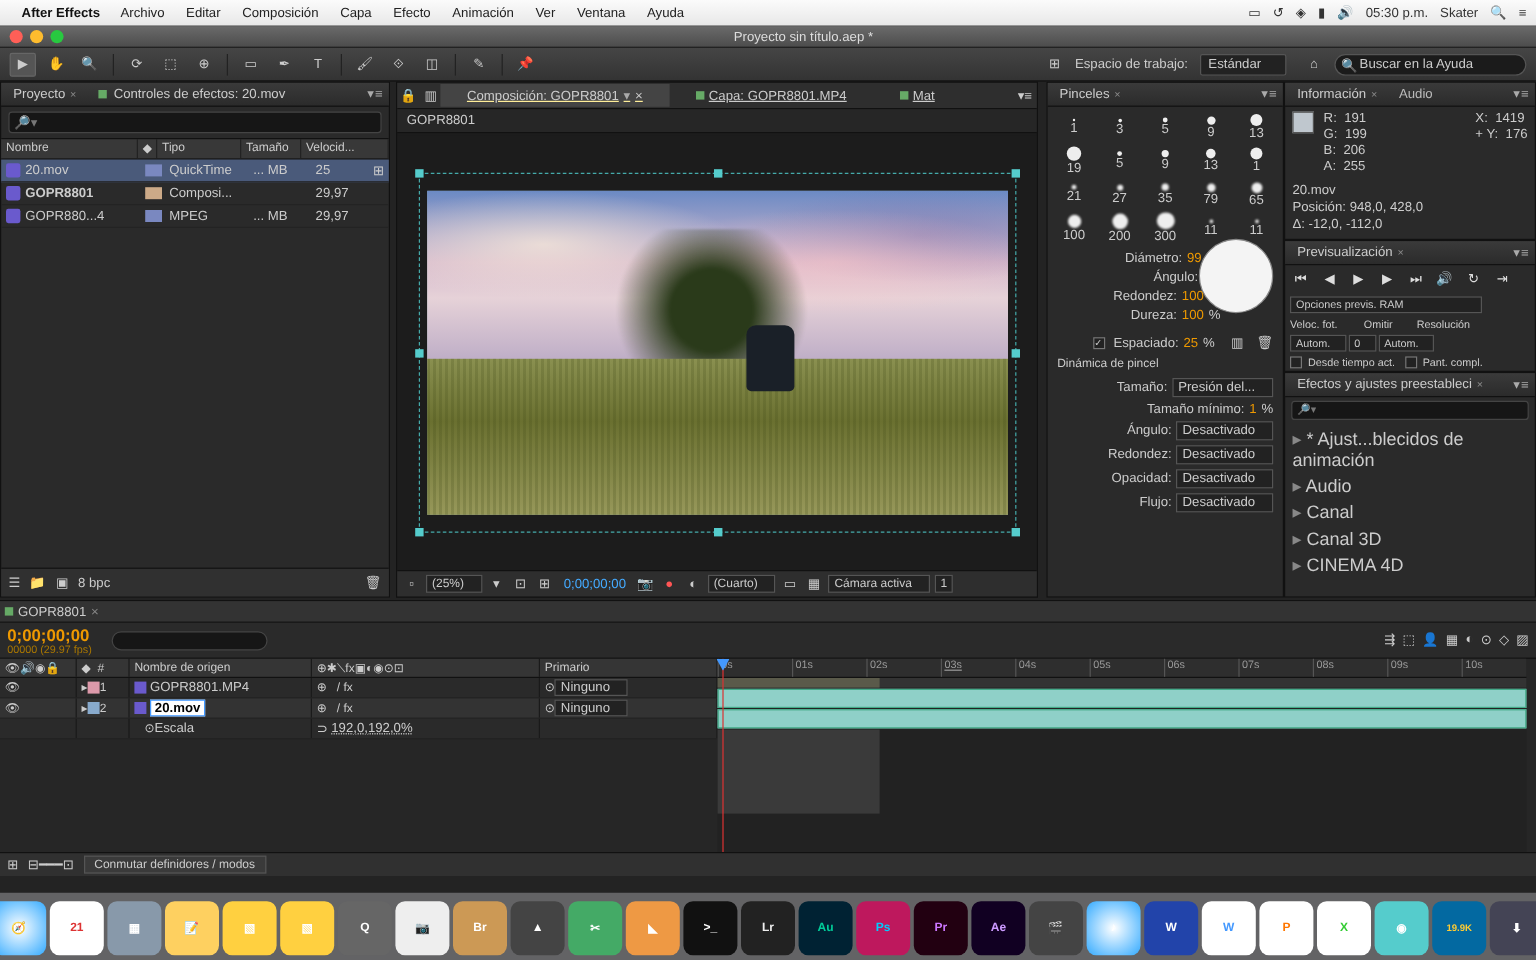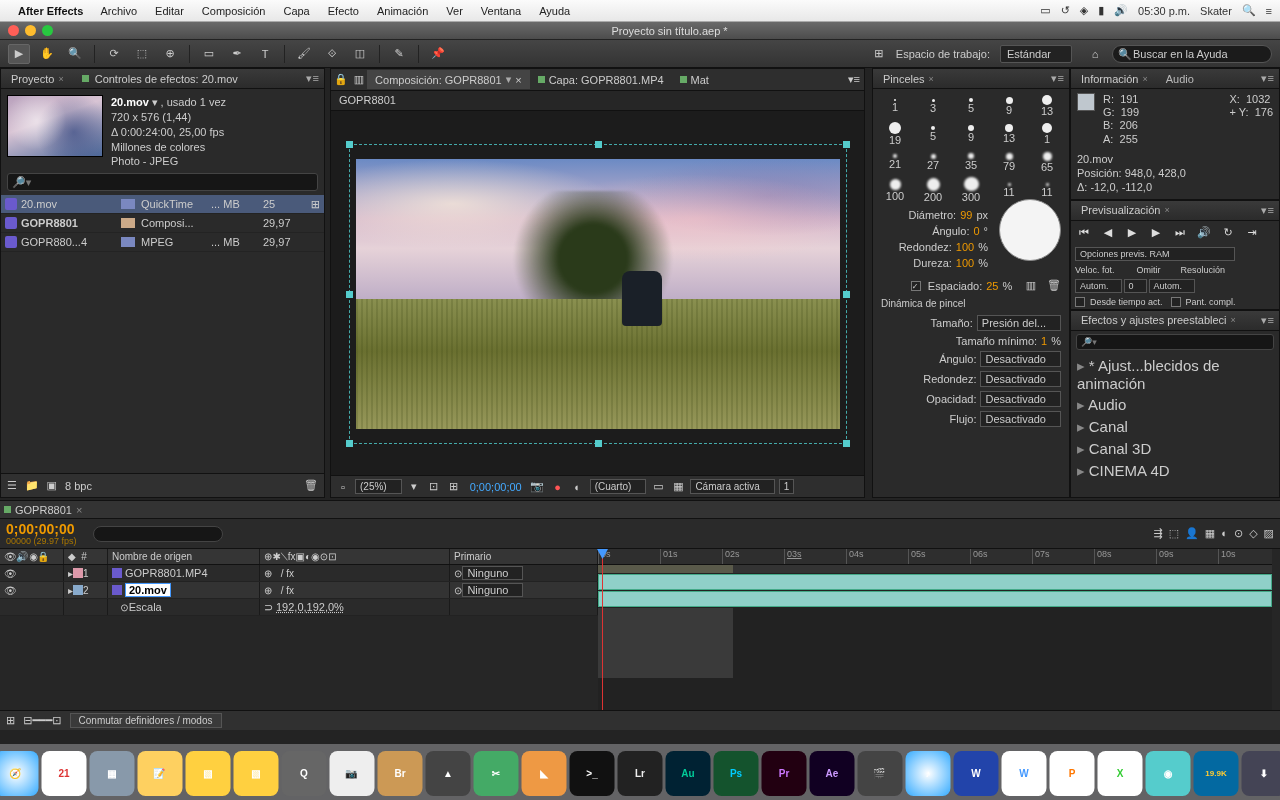--- a/index.html
+++ b/index.html
@@ -37,21 +37,21 @@
 .proj .meta b { color:#fff; }
 .proj .search { margin:4px 6px; background:#161616; border:1px solid #444; border-radius:3px; height:18px; display:flex; align-items:center; padding-left:4px; }
 .proj .cols { display:flex; height:18px; background:#383838; border-top:1px solid #111; border-bottom:1px solid #111; }
 .proj .col { padding:2px 4px; border-right:1px solid #222; color:#ccc; font-size:10px; }
 .proj .row { display:flex; height:19px; align-items:center; border-bottom:1px solid #232323; padding-left:4px; gap:4px; }
 .proj .row .ic { width:12px; height:12px; background:#6a5acd; border-radius:2px; }
 .proj .foot { position:absolute; bottom:0; left:0; right:0; height:24px; background:#303030; border-top:1px solid #111; display:flex; align-items:center; padding:0 6px; gap:8px; }
 
 .comp { position:absolute; left:330px; top:0; width:535px; height:430px; background:#1c1c1c; border:1px solid #111; }
 .comp .hdr-row { height:22px; background:#2e2e2e; display:flex; align-items:center; border-bottom:1px solid #111; }
-.comp .hdr-row .tab2 { padding:3px 8px; color:#ccc; display:flex; align-items:center; gap:4px; }
+.comp .hdr-row .tab2 { padding:3px 22px; color:#ccc; display:flex; align-items:center; gap:4px;text-decoration:underline; }
 .comp .hdr-row .tab2.active { background:#444; color:#fe9; }
 .comp .crumb { height:20px; padding:3px 8px; color:#ccc; background:#262626; border-bottom:1px solid #111; }
 .comp .viewport { position:absolute; top:44px; left:0; right:0; bottom:22px; background:#1c1c1c; display:flex; align-items:center; justify-content:center; }
 .comp .canvas { width:498px; height:300px; border:1px dashed #4aa; position:relative; }
 .comp .canvas .inner { position:absolute; inset:14px 6px; background:#8aa; }
 .comp .canvas .sky { position:absolute; top:0; left:0; right:0; height:55%; background:linear-gradient(#6b8ac4,#d4b8cc 40%,#e6d2d8 60%,#b8a8c4); }
 .comp .canvas .sky::after { content:""; position:absolute; inset:0; background:radial-gradient(ellipse at 20% 30%,rgba(255,240,220,.7),transparent 30%),radial-gradient(ellipse at 70% 40%,rgba(255,200,200,.5),transparent 35%),radial-gradient(ellipse at 85% 25%,rgba(120,100,160,.4),transparent 25%); }
 .comp .canvas .tree { position:absolute; top:12%; left:30%; width:38%; height:50%; background:radial-gradient(circle,#2a3a1a 30%,transparent 70%); filter:blur(1px); }
 .comp .canvas .grass { position:absolute; bottom:0; left:0; right:0; height:48%; background:linear-gradient(#8a9050,#6a7030 40%,#97985a); }
 .comp .canvas .grass::after { content:""; position:absolute; inset:0; background:repeating-linear-gradient(90deg,rgba(60,70,20,.2) 0 2px,transparent 2px 5px); }
@@ -179,33 +179,30 @@
     <div class="tab active">
           <span>Proyecto</span>
           <span class="x">×</span>
         </div>
     <div class="tab">
           <span style="width:7px;height:7px;background:#6a6;display:inline-block;margin-right:4px"></span>
           <span>Controles de efectos: 20.mov</span>
         </div>
     <span class="menu">▾≡</span>
   </div>
-  <div class="thumbrow">
-    <div class="thumb"></div>
-    <div class="meta">
-      <div><b>20.mov</b> <span>▾ , usado 1 vez</span></div>
-      <div>720 x 576 (1,44)</div>
-      <div>Δ 0:00:24:00, 25,00 fps</div>
-      <div>Millones de colores</div>
-      <div>Photo - JPEG</div>
-    </div>
-  </div>
   <div class="search">
         <span style="color:#777">🔎▾</span>
       </div>
+  <div class="cols">
+    <div class="col" style="width:114px">Nombre</div>
+    <div class="col" style="width:16px">◆</div>
+    <div class="col" style="width:70px">Tipo</div>
+    <div class="col" style="width:50px">Tamaño</div>
+    <div class="col" style="flex:1">Velocid...</div>
+  </div>
   <div id="proj-rows">
         <div class="row sel" style="background: rgb(74, 90, 122);">
           <span class="ic"></span>
           <span style="width:96px;overflow:hidden;">20.mov</span>
           <span style="width:14px;height:10px;background:#7a88c0;margin-right:2px"></span>
           <span style="width:66px">QuickTime</span>
           <span style="width:48px">... MB</span>
           <span>25</span>
           <span style="margin-left:auto;margin-right:4px">⊞</span>
         </div>
@@ -377,21 +374,21 @@
             <div class="dot" style="width:3px;height:3px;filter:blur(1px)"></div>
             <div>11</div>
           </div>
           <div class="brush-cell">
             <div class="dot" style="width:3px;height:3px;filter:blur(1px)"></div>
             <div>11</div>
           </div>
         </div>
     <div style="position:relative;height:70px">
       <div style="position:absolute;right:8px;top:-8px;width:62px;height:62px;border-radius:50%;background:#f4f4f4;border:1px solid #888"></div>
-      <div style="padding-right:73px">
+      <div style="padding-right:44px">
         <div class="brush-row">
               <span class="lbl">Diámetro:</span>
               <span class="val">99</span>
               <span class="unit">px</span>
             </div>
         <div class="brush-row">
               <span class="lbl">Ángulo:</span>
               <span class="val">0</span>
               <span class="unit">°</span>
             </div>
@@ -451,21 +448,21 @@
       <div class="body">
         <div style="display:flex;gap:8px">
           <div style="width:18px;height:18px;background:#bfc7ce;border:1px solid #555"></div>
           <div style="font-size:10px;line-height:1.2">
             <div><span>R:</span>&nbsp;&nbsp;<span>191</span></div>
             <div><span>G:</span>&nbsp;&nbsp;<span>199</span></div>
             <div><span>B:</span>&nbsp;&nbsp;<span>206</span></div>
             <div><span>A:</span>&nbsp;&nbsp;<span>255</span></div>
           </div>
           <div style="margin-left:auto;font-size:10px;line-height:1.2;text-align:left">
-            <div><span>X:</span>&nbsp;&nbsp;<span>1032</span></div>
+            <div><span>X:</span>&nbsp;&nbsp;<span>1419</span></div>
             <div>+ <span>Y:</span>&nbsp;&nbsp;<span>176</span></div>
           </div>
         </div>
         <div style="margin-top:6px;font-size:10px;line-height:1.3">
           <div>20.mov</div>
           <div>Posición: 948,0, 428,0</div>
           <div>Δ: -12,0, -112,0</div>
         </div>
       </div>
     </div>
@@ -633,21 +630,21 @@
   <div class="di" style="background:#ffd040">▧</div>
   <div class="di" style="background:#666">Q</div>
   <div class="di" style="background:#eee;color:#333">📷</div>
   <div class="di" style="background:#c95">Br</div>
   <div class="di" style="background:#444">▲</div>
   <div class="di" style="background:#4a6">✂</div>
   <div class="di" style="background:#e94">◣</div>
   <div class="di" style="background:#111">&gt;_</div>
   <div class="di" style="background:#222;color:#eee">Lr</div>
   <div class="di" style="background:#023;color:#0c9">Au</div>
-  <div class="di" style="background:#14532d;color:#0cf">Ps</div>
+  <div class="di" style="background:#be185d;color:#0cf">Ps</div>
   <div class="di" style="background:#201;color:#c7f">Pr</div>
   <div class="di" style="background:#102;color:#c9f">Ae</div>
   <div class="di" style="background:#444">🎬</div>
   <div class="di" style="background:radial-gradient(#fff,#3af)">♪</div>
   <div class="di" style="background:#24a">W</div>
   <div class="di" style="background:#fff;color:#49f">W</div>
   <div class="di" style="background:#fff;color:#f70">P</div>
   <div class="di" style="background:#fff;color:#3c3">X</div>
   <div class="di" style="background:#5cc">◉</div>
   <div class="di" style="background:#0369a1;color:#fc3;font-size:8px">19.9K</div>

